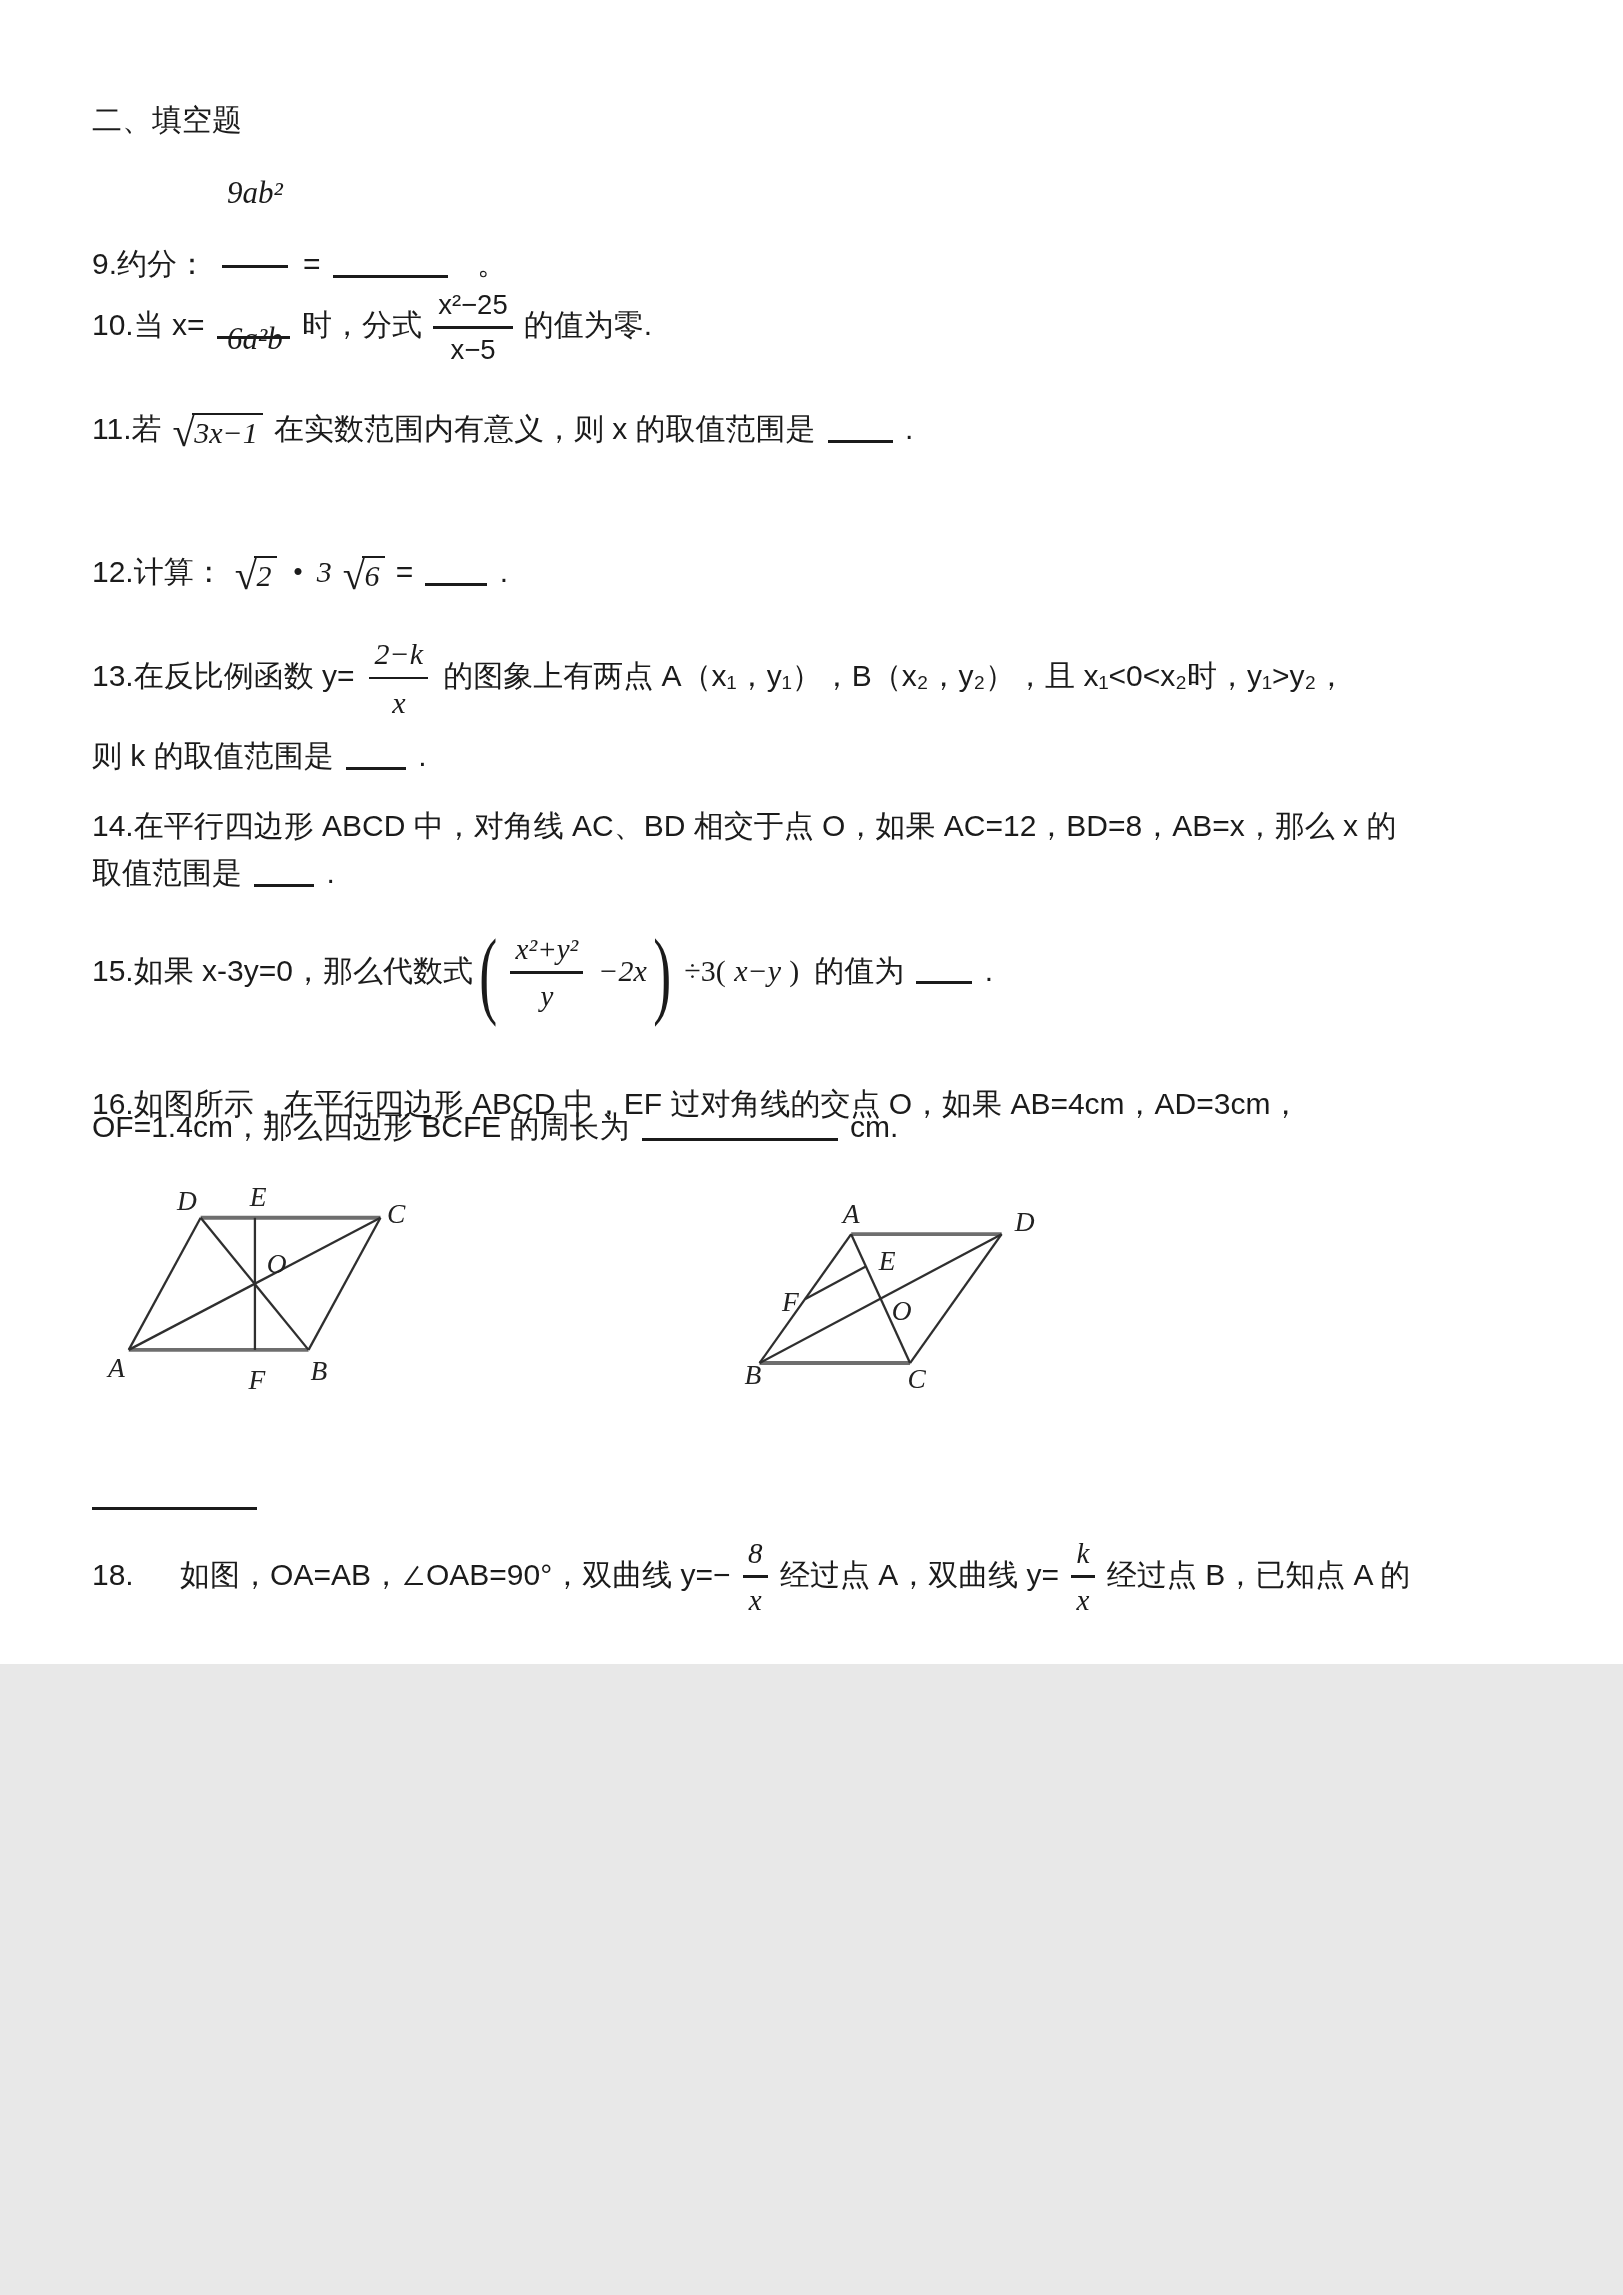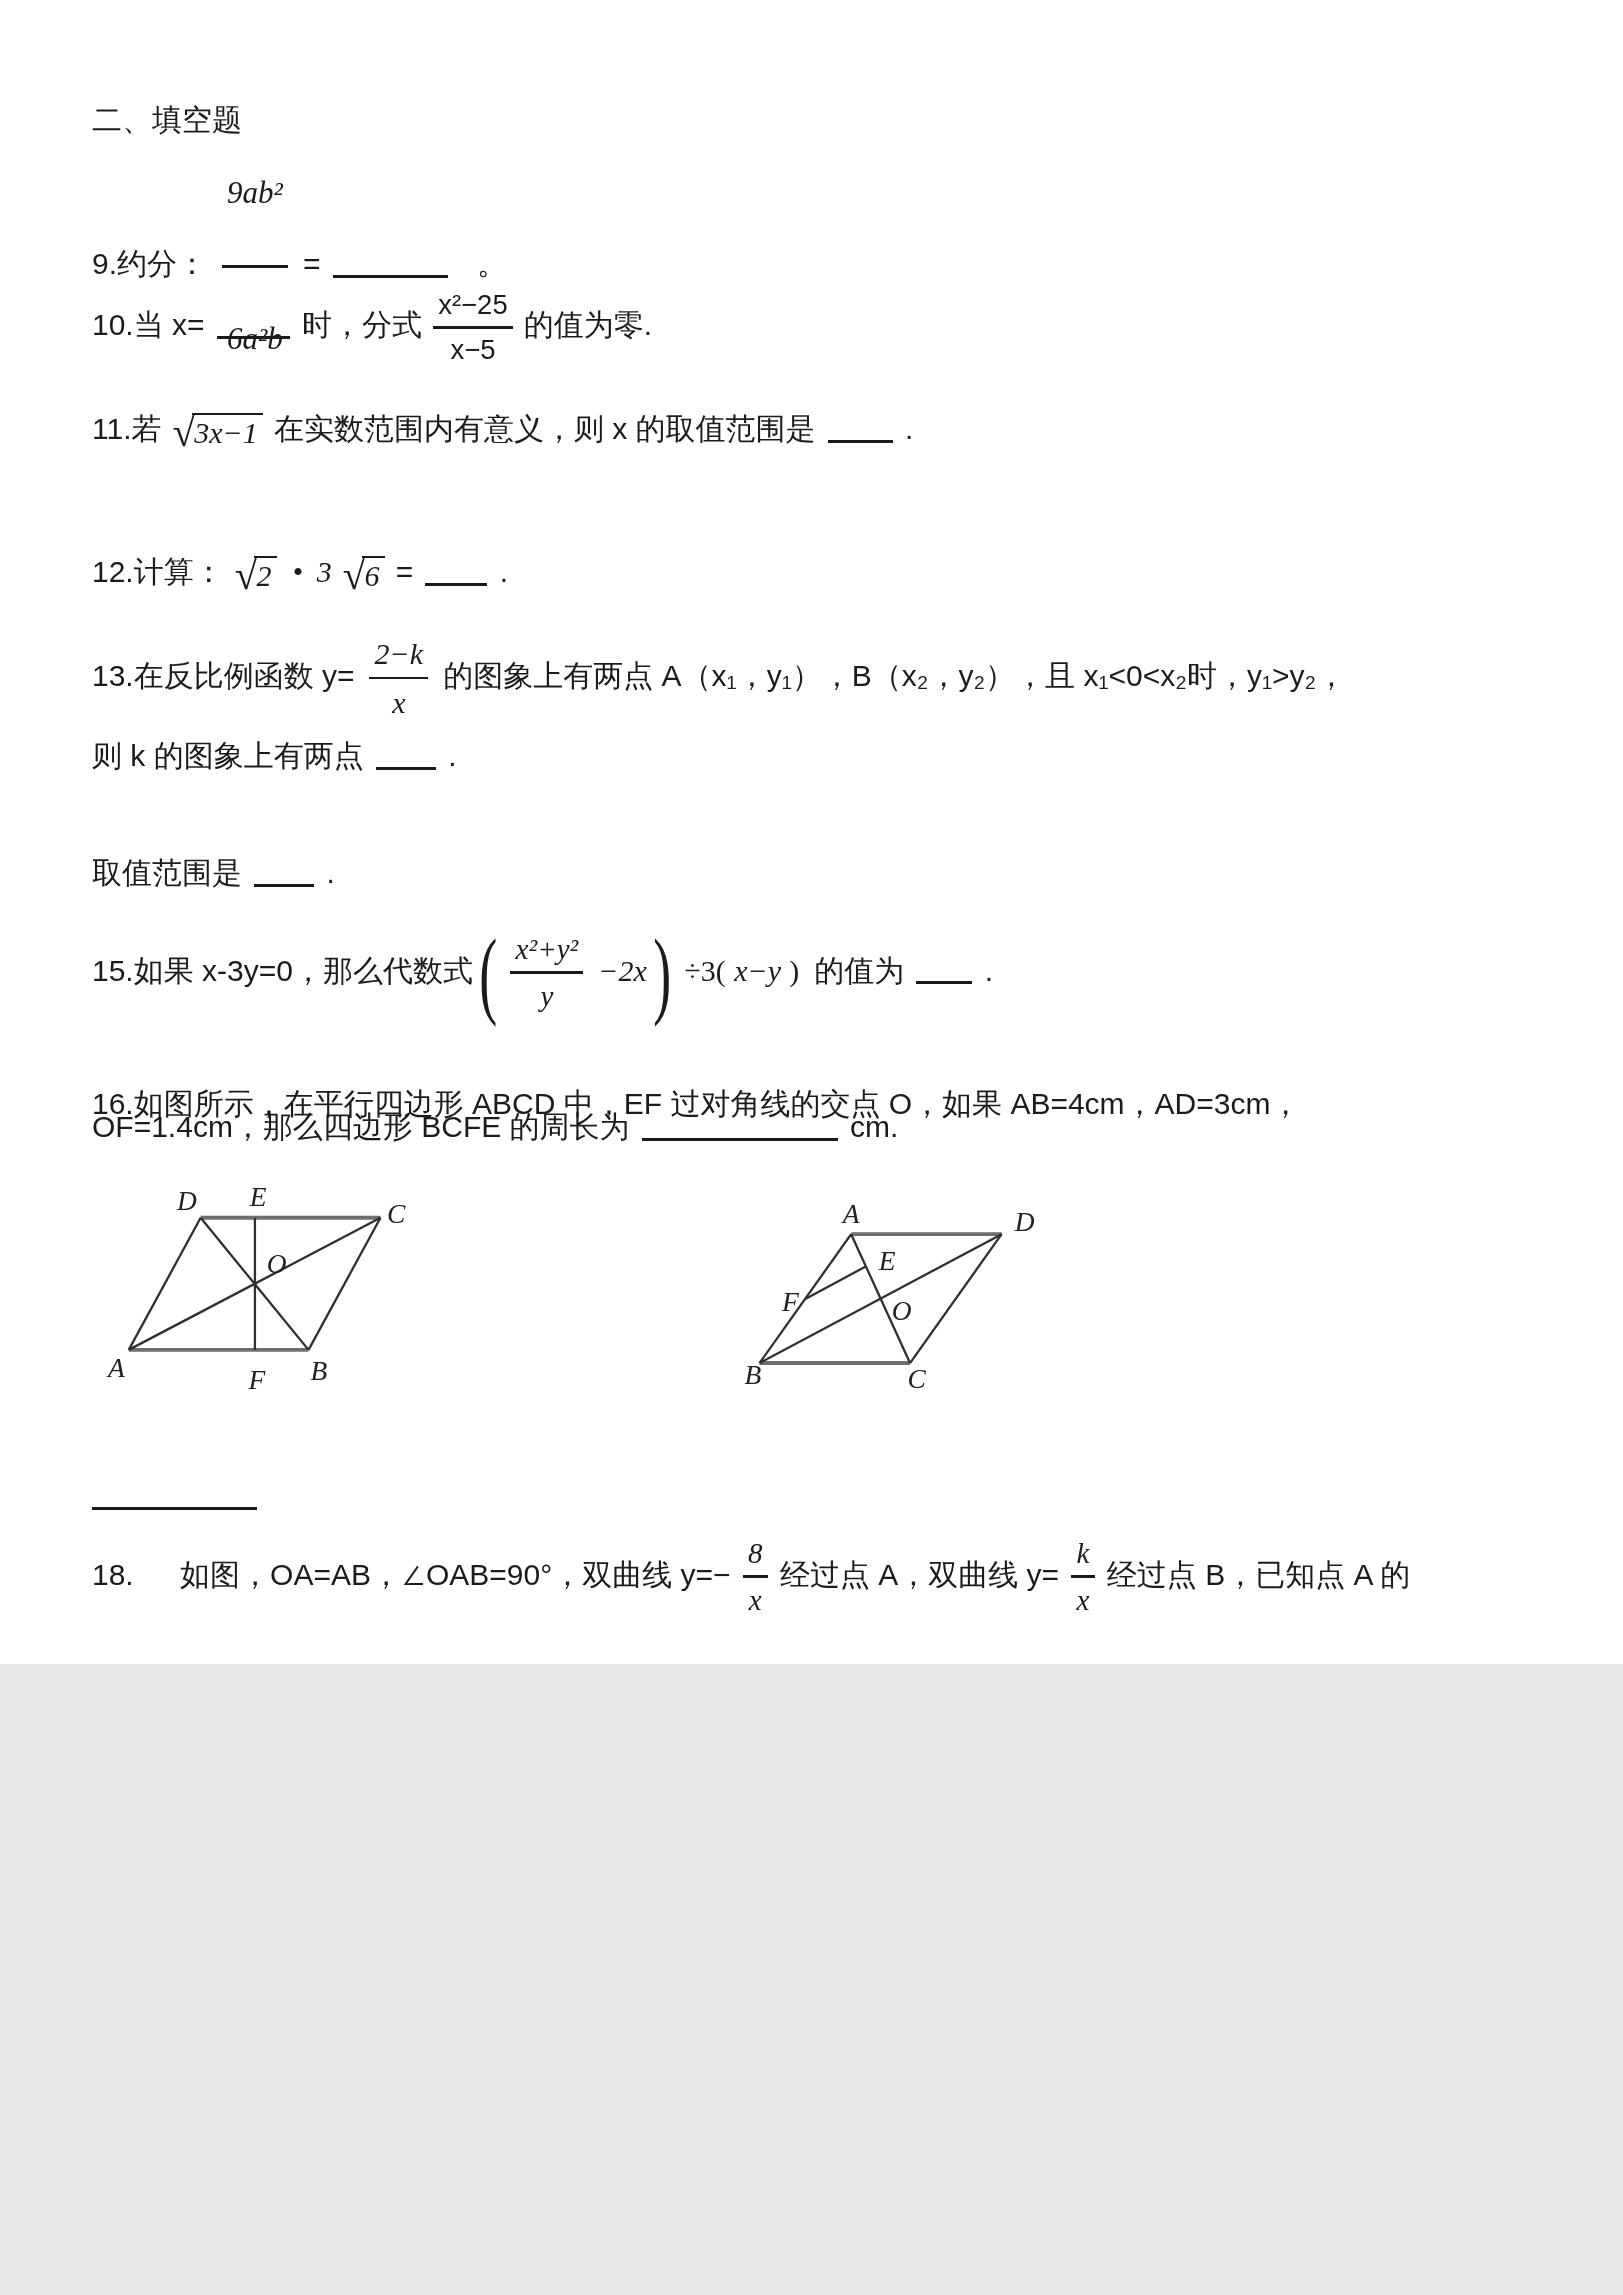--- a/index.html
+++ b/index.html
@@ -121,25 +121,28 @@
     <span class="t">13.在反比例函数 y=</span>
     <span class="frac it">
       <span class="num">2−k</span>
       <span class="bar"></span>
       <span class="den">x</span>
     </span>
     <span class="t">的图象上有两点 A（x₁，y₁），B（x₂，y₂），且 x₁&lt;0&lt;x₂时，y₁&gt;y₂，</span>
   </div>
 
   <div class="row" style="top:734px;">
-    <span class="t">则 k 的图象上有两点</span>
+    <span class="t">则 k 的取值范围是</span>
     <span class="blank" style="width:60px;"></span>
     <span class="t">.</span>
   </div>
 
+  <div class="row" style="top:804px;">
+    <span class="t">14.在平行四边形 ABCD 中，对角线 AC、BD 相交于点 O，如果 AC=12，BD=8，AB=x，那么 x 的</span>
+  </div>
   <div class="row" style="top:851px;">
     <span class="t">取值范围是</span>
     <span class="blank" style="width:60px;"></span>
     <span class="t">.</span>
   </div>
 
   <div class="row" style="top:928px;">
     <span class="t">15.如果 x-3y=0，那么代数式</span>
     <span class="bigp">(</span>
     <span class="frac it small">

